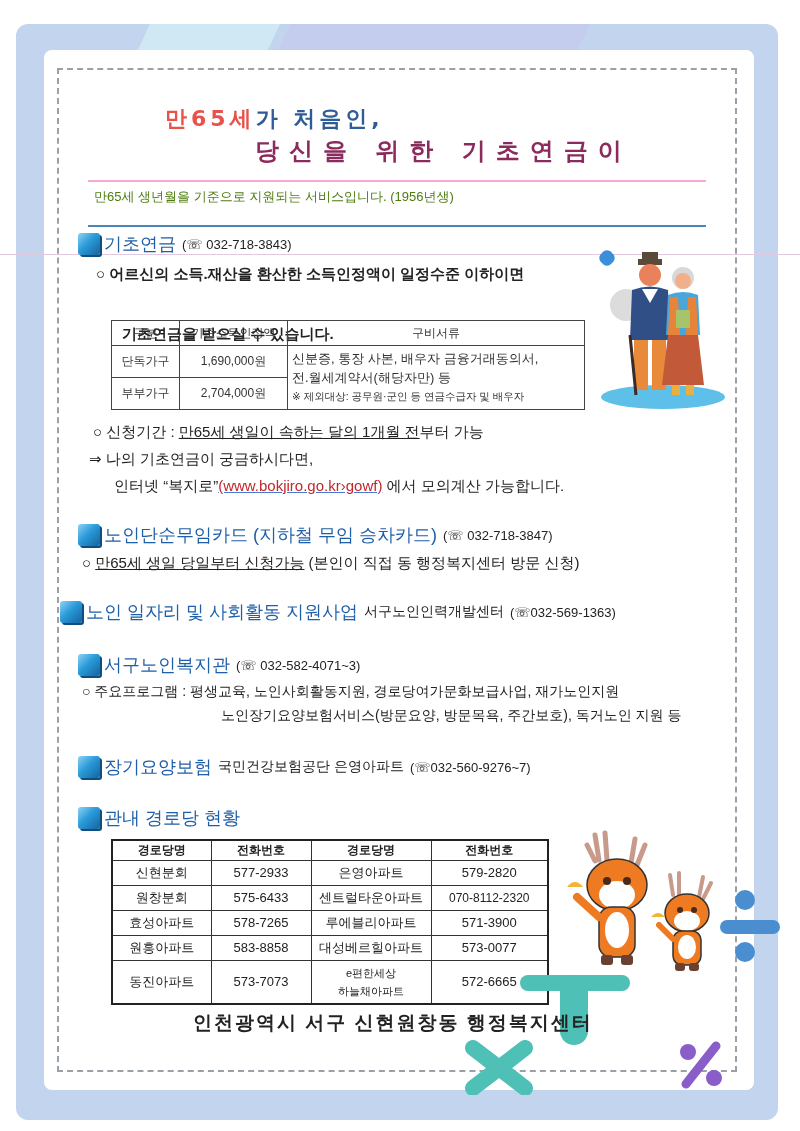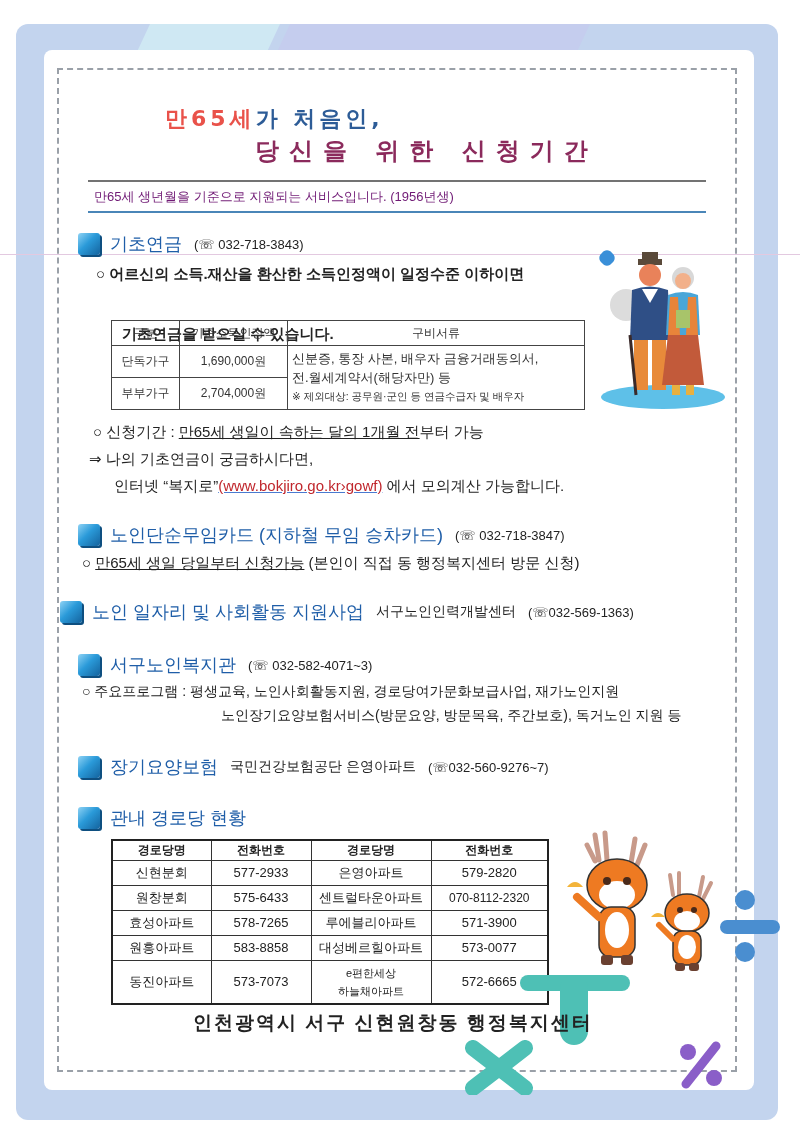--- a/index.html
+++ b/index.html
@@ -23,26 +23,26 @@
   }
   .pink-line { position: absolute; left: 0; top: 254px; width: 800px; height: 1px; background: #e3c9e0; }
 
   .title { position: absolute; font-family: "DejaVu Sans", sans-serif; font-weight: bold; letter-spacing: 4px; }
   .title1 { left: 165px; top: 104px; font-size: 22px; }
   .title1 .red { color: #e9524a; }
   .title1 .blue { color: #2d5c97; }
   .title2 { left: 255px; top: 135px; font-size: 24px; color: #8b2a5c; letter-spacing: 10px; }
 
   .intro-box {
-    position: absolute; left: 88px; top: 180px; width: 618px; height: 33px;
-    border-top: 2px solid #737373; border-bottom: 2px solid #4a86b8;
-    font-size: 13px; line-height: 29px; padding-left: 6px; color: #701a75;
-  }
-
-  .sec-head { position: absolute; display: flex; align-items: center; gap: 6px; }
+    position: absolute; left: 88px; top: 180px; width: 618px; height: 47px;
+    border-top: 2px solid #f9a8d4; border-bottom: 2px solid #4a86b8;
+    font-size: 13px; line-height: 29px; padding-left: 6px; color: #4d7c0f;
+  }
+
+  .sec-head { position: absolute; display: flex; align-items: center; }
   .cube {
     width: 22px; height: 22px; margin-right: 4px; border-radius: 3px;
     background: linear-gradient(135deg, #8fd3f5 0%, #2a9ad9 45%, #14639e 100%);
     box-shadow: 2px 2px 0 #0e4f80;
   }
   .sec-title { color: #1f5ea8; font-size: 18px; }
   .sec-extra { color: #222; font-size: 14px; margin-left: 6px; }
   .sec-phone { color: #222; font-size: 13px; margin-left: 6px; }
 
   .line { position: absolute; font-size: 15px; color: #222; white-space: nowrap; }
@@ -76,21 +76,21 @@
   <div class="stripe1"></div>
   <div class="stripe2"></div>
 </div>
 <div class="paper"></div>
 <div class="dotted"></div>
 <div class="pink-line"></div>
 
 <div class="title title1">
   <span class="red">만65세</span><span class="blue">가 처음인,</span>
 </div>
-<div class="title title2">당신을 위한 신청기간</div>
+<div class="title title2">당신을 위한 기초연금이</div>
 
 <div class="intro-box">만65세 생년월을 기준으로 지원되는 서비스입니다. (1956년생)</div>
 
 <div class="sec-head" style="left:78px; top:232px;">
   <div class="cube"></div>
   <span class="sec-title">기초연금</span>
   <span class="sec-phone">(☏ 032-718-3843)</span>
 </div>
 <div class="line bold" style="left:96px; top:265px;">○ 어르신의 소득.재산을 환산한 소득인정액이 일정수준 이하이면</div>
 <div class="line bold" style="left:122px; top:292px;margin-top:33px;">기초연금을 받으실 수 있습니다.</div>

